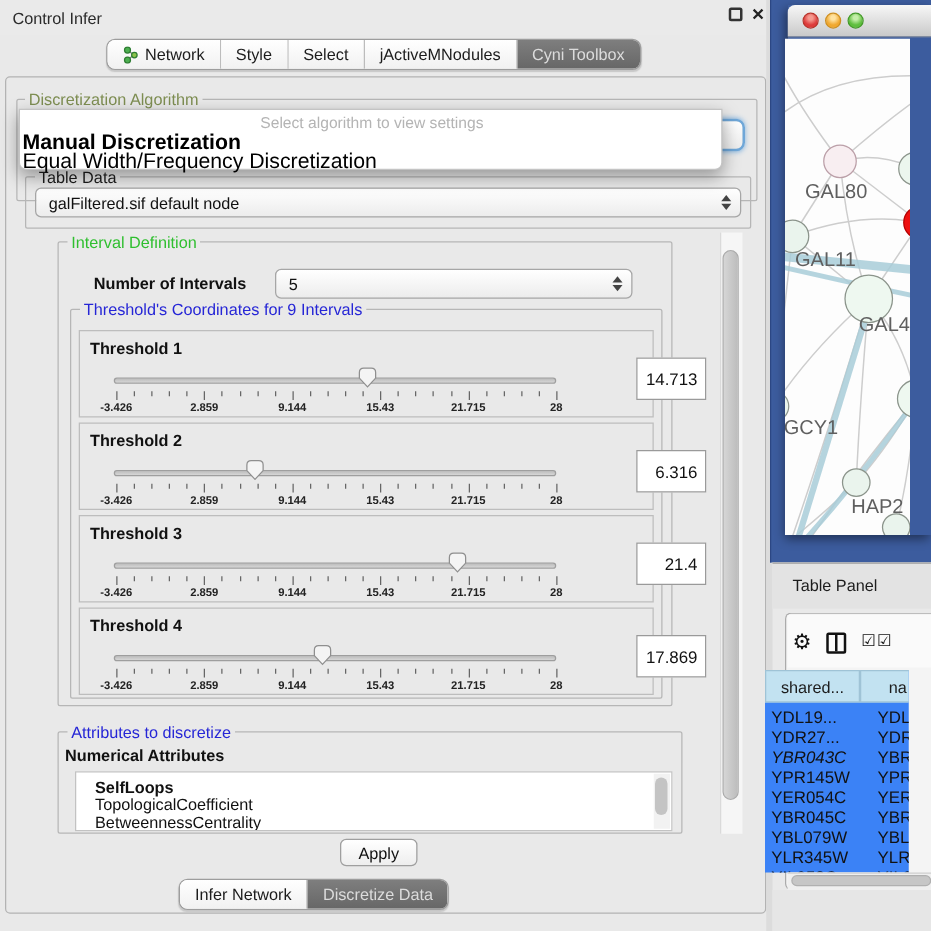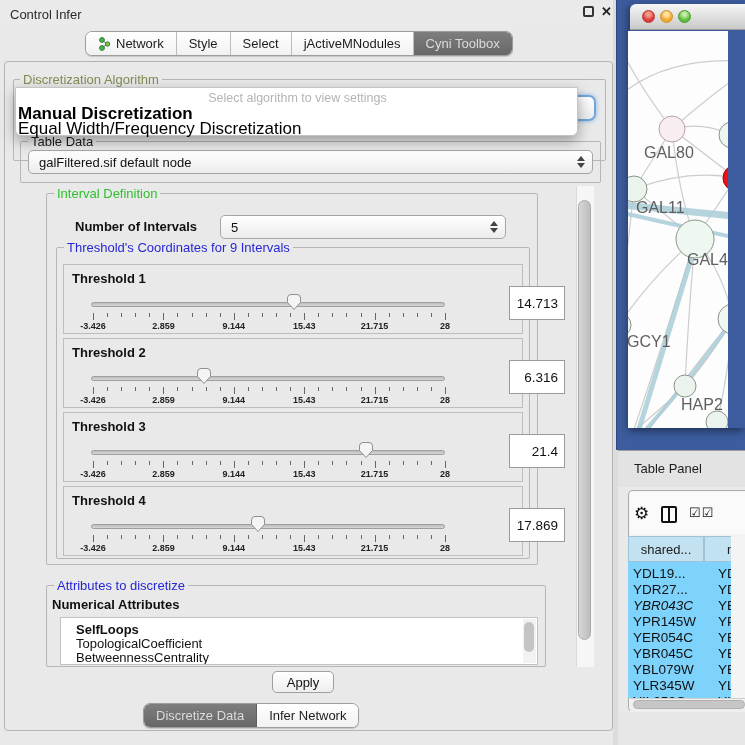--- a/index.html
+++ b/index.html
@@ -106,21 +106,21 @@
 
   #tp-bar { left:618px; top:450px; width:127px; height:37px; background:#e3e3e3; border-top:1px solid #9d9d9d; }
   #tp-title { left:634px; top:461px; font-size:13px; color:#1d1d1d; }
   #tp-panel { left:628px; top:490px; width:117px; height:222px; background:#f4f4f4; border:1px solid #ababab;
               border-radius:5px 0 0 5px; border-right:none; }
   #tp-toolbar { left:630px; top:492px; width:115px; height:42px; background:#fafafa; }
   #gear-ic { left:634px; top:503px; font-size:17px; color:#111; }
   #split-ic { left:661px; top:506px; width:16px; height:17px; border:2px solid #111; border-radius:2px; }
   #split-ic::after { content:""; position:absolute; left:5px; top:0; width:2px; height:13px; background:#111; }
   #check-ics { left:689px; top:505px; font-size:13px; color:#111; letter-spacing:1px; }
-  #tp-table { left:628px; top:536px; width:103px; height:162px; background:#7dd3fc; overflow:hidden; }
+  #tp-table { left:612px; top:536px; width:115px; height:162px; background:#3b82f6; overflow:hidden; }
   .th-cell { position:absolute; top:0; height:26px; background:#c2e2f1; border:1px solid #9fc3d6;
              font-size:13px; color:#1b1b1b; display:flex; align-items:center; }
   .td-row { position:absolute; font-size:13.5px; color:#111; white-space:nowrap; }
   #tp-hscroll { left:630px; top:698px; width:115px; height:14px; background:#efefef; border-top:1px solid #cfcfcf; }
   #tp-hthumb { left:633px; top:700px; width:112px; height:9px; border-radius:5px; background:#c6c6c6; border:1px solid #b0b0b0; }
   #below-right { left:618px; top:712px; width:127px; height:33px; background:#e6e6e6; }
 </style>
 </head>
 <body>
 
@@ -365,25 +365,25 @@
     <div id="attr-thumb"></div>
   </div>
 <div class="attr-item" style="top: 4px; font-weight: bold;">SelfLoops</div>
     <div class="attr-item" style="top: 18px;">TopologicalCoefficient</div>
     <div class="attr-item" style="top: 32px;">BetweennessCentrality</div>
   </div>
 
 <div class="abs" id="apply-btn">Apply</div>
 <div class="abs" id="bottom-tabs">
     <div class="seg-group">
+      <div class="seg">
+        <span>Infer Network</span>
+      </div>
       <div class="seg selected">
         <span>Discretize Data</span>
-      </div>
-      <div class="seg">
-        <span>Infer Network</span>
       </div>
     </div>
   </div>
 
 <div class="abs" id="divider"></div>
 <div class="abs" id="net-bg"></div>
 <div class="abs" id="net-window"></div>
 <div class="abs" id="net-titlebar"></div>
 <div class="abs traffic" id="tl-red"></div>
 <div class="abs traffic" id="tl-yellow"></div>

